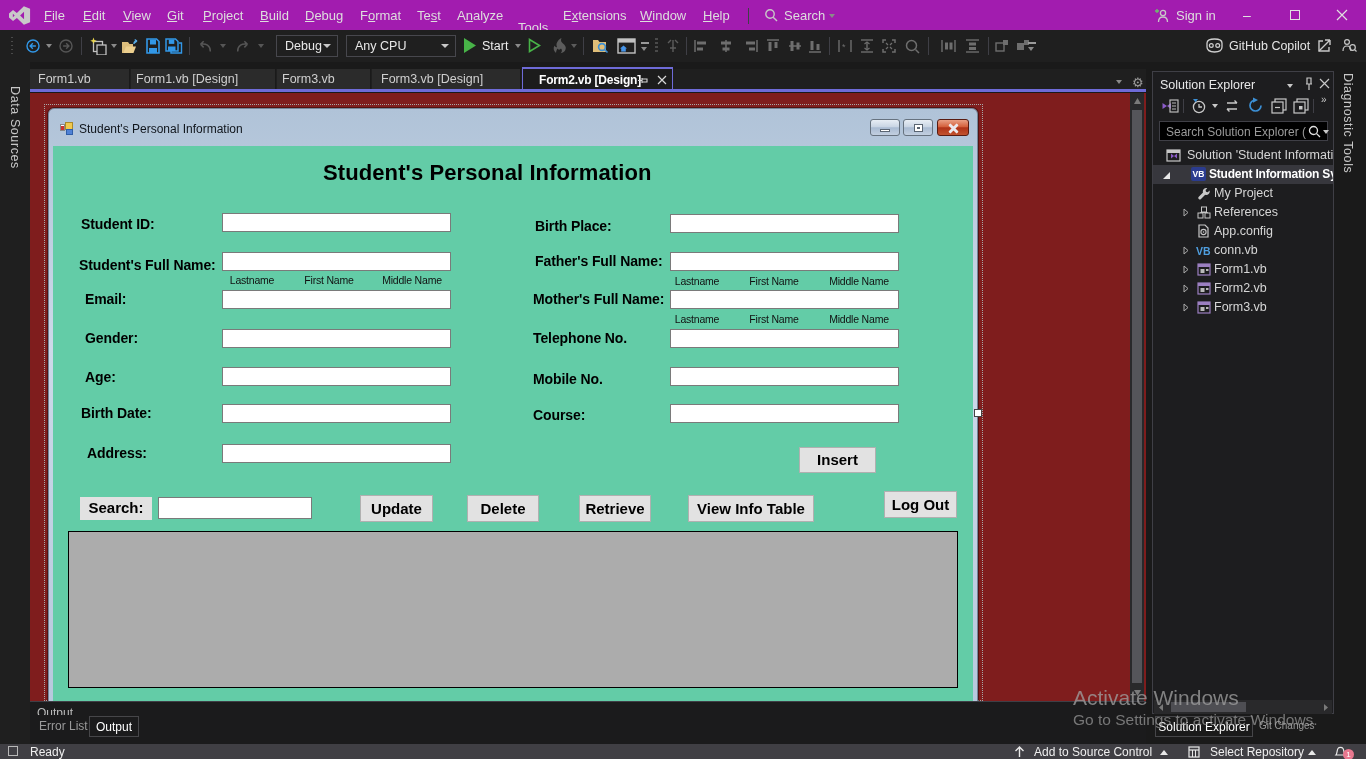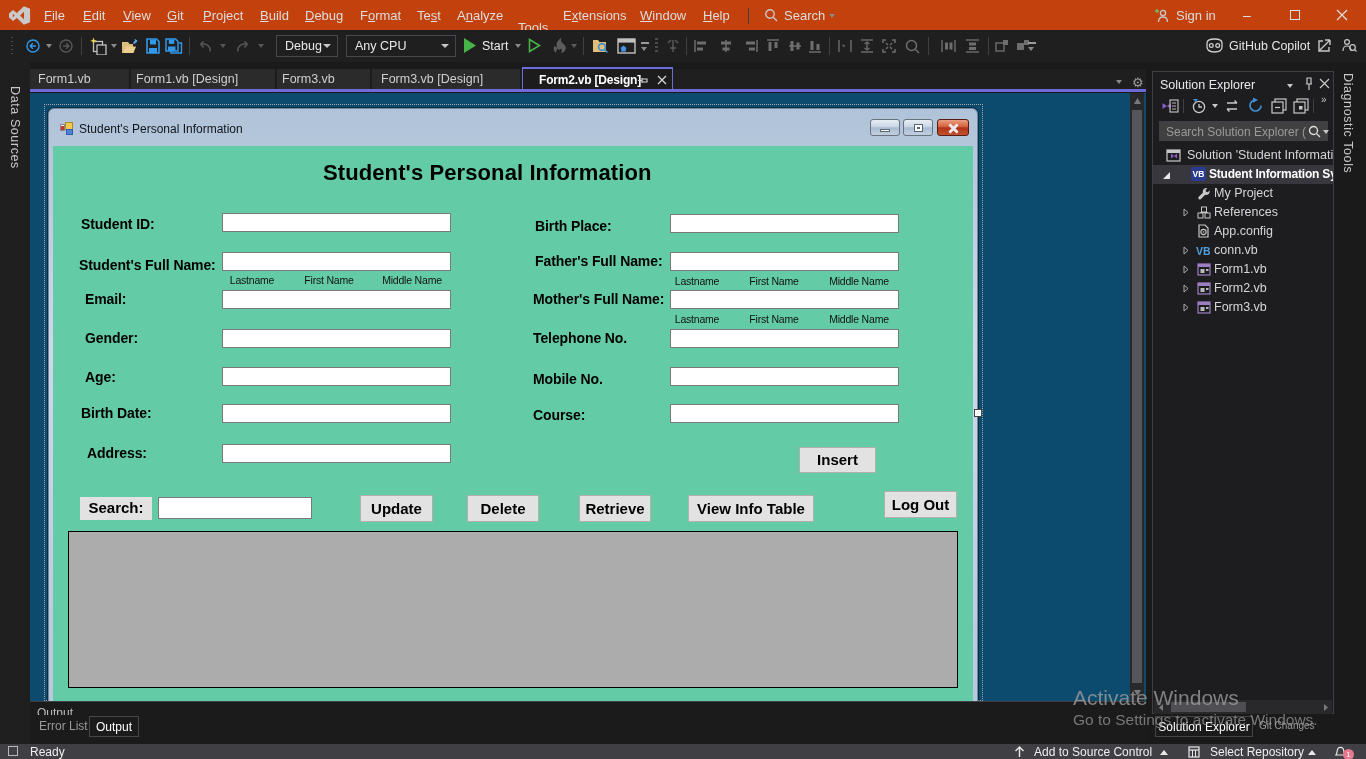--- a/index.html
+++ b/index.html
@@ -2,39 +2,39 @@
 <html><head>
 <meta charset="utf-8">
 <style>
   * { margin:0; padding:0; box-sizing:border-box; }
   html,body { width:1366px; height:759px; overflow:hidden; background:#1a1a1a;
     font-family:"Liberation Sans", sans-serif; }
   .abs { position:absolute; }
   #page { position:relative; width:1366px; height:759px; overflow:hidden; }
 
   
-  #menubar { left:0; top:0; width:1366px; height:30px; background:#c2410c; color:#dedede; font-size:13px; }
+  #menubar { left:0; top:0; width:1366px; height:30px; background:#a21caf; color:#dedede; font-size:13px; }
   .menu { position:absolute; top:8px; }
   
   #toolbar { left:0; top:30px; width:1366px; height:32px; background:#1f1f1f; }
   .tsep { position:absolute; top:7px; width:1px; height:18px; background:#3f3f46; }
   .combo { position:absolute; top:5px; height:22px; background:#1f1f1f; border:1px solid #47474d; color:#e8e8e8; font-size:12.5px; line-height:20px; padding-left:8px; }
   .combo .ca { position:absolute; right:6px; top:8px; width:0; height:0; border-left:4px solid transparent; border-right:4px solid transparent; border-top:4px solid #c8c8c8; }
   .dd { width:0; height:0; border-left:3.5px solid transparent; border-right:3.5px solid transparent; border-top:4px solid #8a8a8a; position:absolute; }
 
   
   #tabstrip { left:30px; top:69px; width:1116px; height:23px; background:#1f1f1f; border-bottom:3px solid #6e6bd8; }
   .tab { position:absolute; top:0; height:20px; background:#2b2b2b; color:#cfcfcf; font-size:12.5px; line-height:20px; text-align:left; border-right:1px solid #1a1a1a; }
   #activetab { position:absolute; top:-2px; height:22px; background:#1c1c1c; border:1px solid #6e6bd8; border-top-width:2px; border-bottom:none; color:#ffffff; font-weight:bold; font-size:12px; letter-spacing:-0.2px; line-height:22px; text-align:left; }
 
   
   .vtext { writing-mode:vertical-rl; color:#c8c8c8; font-size:12.5px; letter-spacing:0.6px; }
 
   
-  #designer { left:30px; top:93px; width:1116px; height:652px; background:#0c4a6e; overflow:hidden; }
+  #designer { left:30px; top:93px; width:1116px; height:652px; background:#7f1d1d; overflow:hidden; }
 
   
   #fwin { left:18px; top:15px; width:930px; height:600px; background:linear-gradient(180deg,#b0c3d8 0%,#cdd9e9 40%,#b7c8dd 100%); border:1px solid #748699; border-radius:6px 6px 0 0; box-shadow:0 0 0 1px rgba(0,0,0,0.35); }
   #fclient { position:absolute; left:4px; top:37px; width:920px; height:558px; background:#63cca7; }
   .flabel { position:absolute; color:#000; font-weight:bold; font-size:14px; letter-spacing:-0.1px; white-space:nowrap; }
   .ftext  { position:absolute; width:229px; height:19px; background:#fff; border:1px solid #7a7a7a; }
   .slab   { position:absolute; color:#111; font-size:10.5px; letter-spacing:-0.2px; white-space:nowrap; transform:translateX(-50%); }
   .fbtn   { position:absolute; background:#e2e2e2; border:1px solid #b0b0b0; color:#000; font-weight:bold; font-size:15px; text-align:center; font-family:"Liberation Sans",sans-serif; }
 
   
@@ -410,21 +410,21 @@
         <line x1="4" y1="9.5" x2="9" y2="9.5" stroke="#c8c8c8" stroke-width="1.2"></line>
       </svg>
     <svg class="abs" style="left:140px;top:26px;" width="16" height="16" viewBox="0 0 16 16">
         <rect x="4" y="1" width="11" height="11" fill="none" stroke="#c8c8c8" stroke-width="1.2"></rect>
         <rect x="1" y="4" width="11" height="11" fill="#1d1d1f" stroke="#c8c8c8" stroke-width="1.2"></rect>
         <rect x="6" y="8" width="3.5" height="3.5" fill="#c8c8c8"></rect>
       </svg>
     <div class="abs" style="left:160px;top:27px;width:1px;height:14px;background:#3f3f46;"></div>
     <span class="abs" style="left:168px;top:22px;color:#c8c8c8;font-size:10px;">»</span>
 
-    <div class="abs" style="left:6px;top:49px;width:169px;height:20px;background:#404040;border:1px solid #3f3f46;">
+    <div class="abs" style="left:6px;top:49px;width:169px;height:20px;background:#000000;border:1px solid #3f3f46;">
       <span class="abs" style="left:6px;top:3px;color:#9a9a9a;font-size:12px;">Search Solution Explorer (</span>
       <svg class="abs" style="left:148px;top:3px;" width="13" height="13" viewBox="0 0 13 13">
           <circle cx="5.5" cy="5.5" r="4" fill="none" stroke="#e0e0e0" stroke-width="1.3"></circle>
           <line x1="8.6" y1="8.6" x2="12" y2="12" stroke="#e0e0e0" stroke-width="1.3"></line>
         </svg>
       <div class="abs dd" style="left:163px;top:8px;border-top-color:#c8c8c8;"></div>
     </div>
 
     <div class="trow" style="top:74px;">
       <svg class="abs" style="left:13px;top:3px;" width="15" height="13" viewBox="0 0 15 13">

